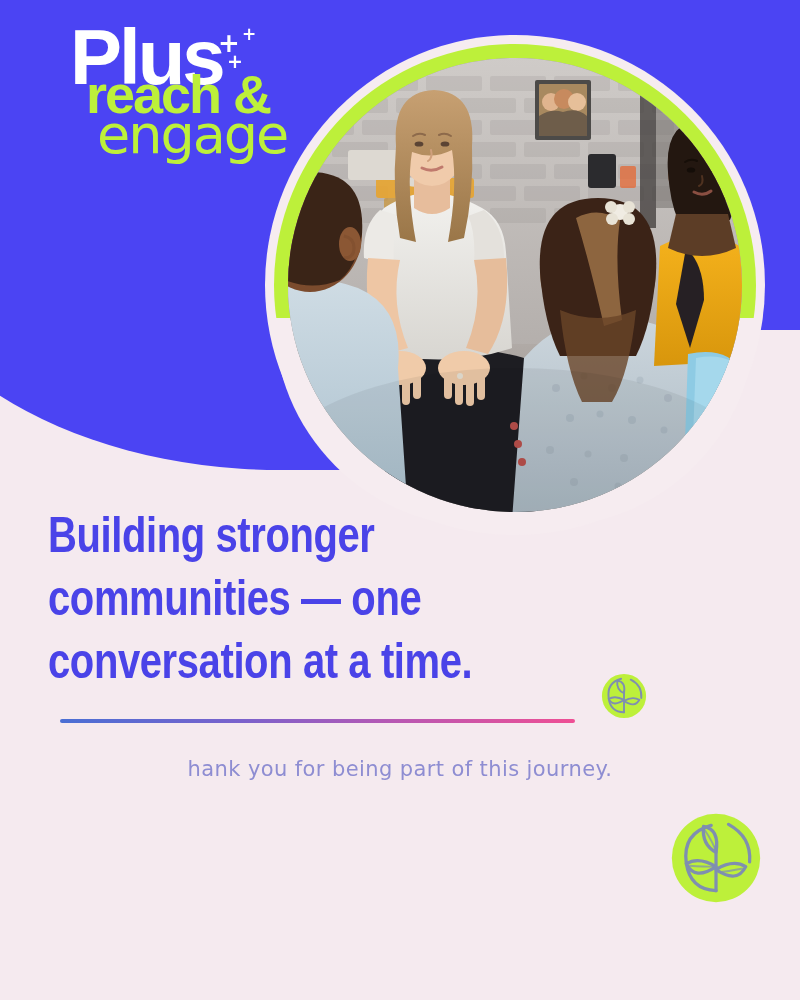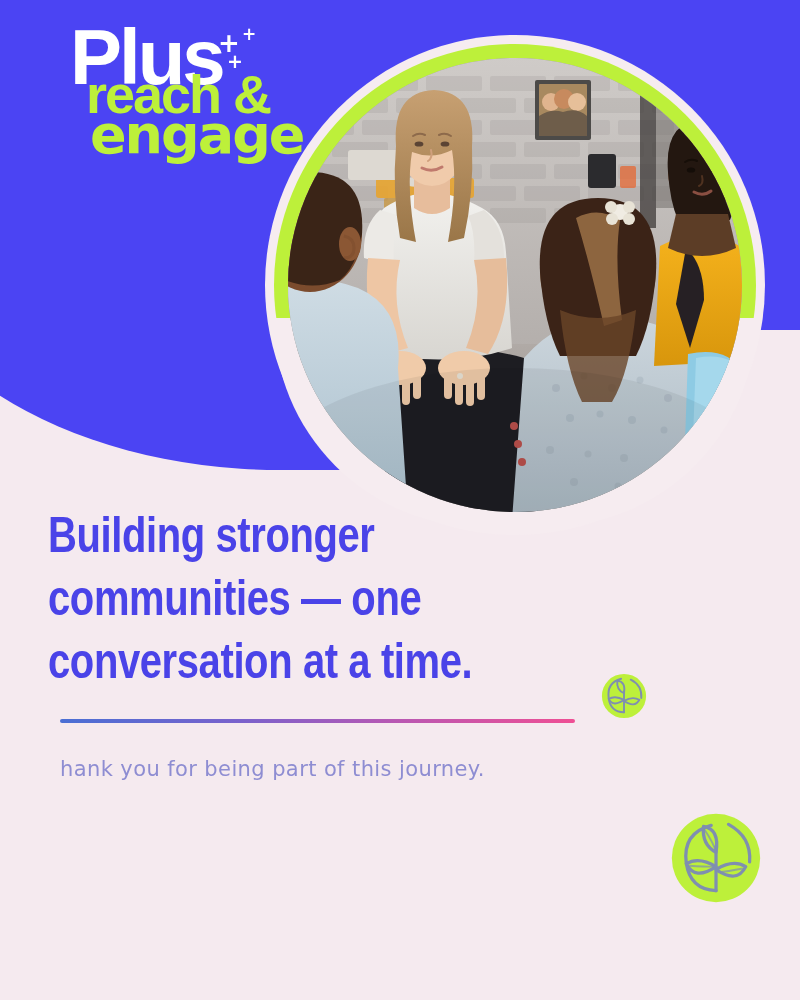--- a/index.html
+++ b/index.html
@@ -88,23 +88,23 @@
     position:absolute;left:16px;top:52px;
     font-family:Liberation Sans, sans-serif;
     font-weight:700;
     font-size:54px;
     letter-spacing:-2px;
     color:#bdf03a;
     line-height:0.92;
     white-space:nowrap;
   }
   .logo-engage{
-    position:absolute;left:20px;top:92px;
+    position:absolute;left:27px;top:92px;
     font-family:"DejaVu Sans",sans-serif;
-    font-weight:700;
+    font-weight:400;
     font-size:54px;
     letter-spacing:-2px;
     color:#bdf03a;
     line-height:0.92;
     white-space:nowrap;
   }
 
   
   .content{position:absolute;left:0;top:504px;width:800px;z-index:5;}
   .headline{
@@ -129,20 +129,21 @@
     width:515px;
   }
   .subtitle{
     margin:34px 0 0 0;
     padding:0 60px;
     font-family:"DejaVu Sans",sans-serif;
     font-weight:400;
     font-size:21px;
     letter-spacing:0.4px;
     color:#8e8dd2;
+    text-align:center;
   }
 
   
   .leaf-badge{position:absolute;z-index:5;}
   .leaf-small{left:600px;top:672px;width:48px;height:48px;}
   .leaf-large{left:668px;top:810px;width:96px;height:96px;}
   .leaf-badge svg{display:block;width:100%;height:100%;}
 </style>
 </head>
 <body>

